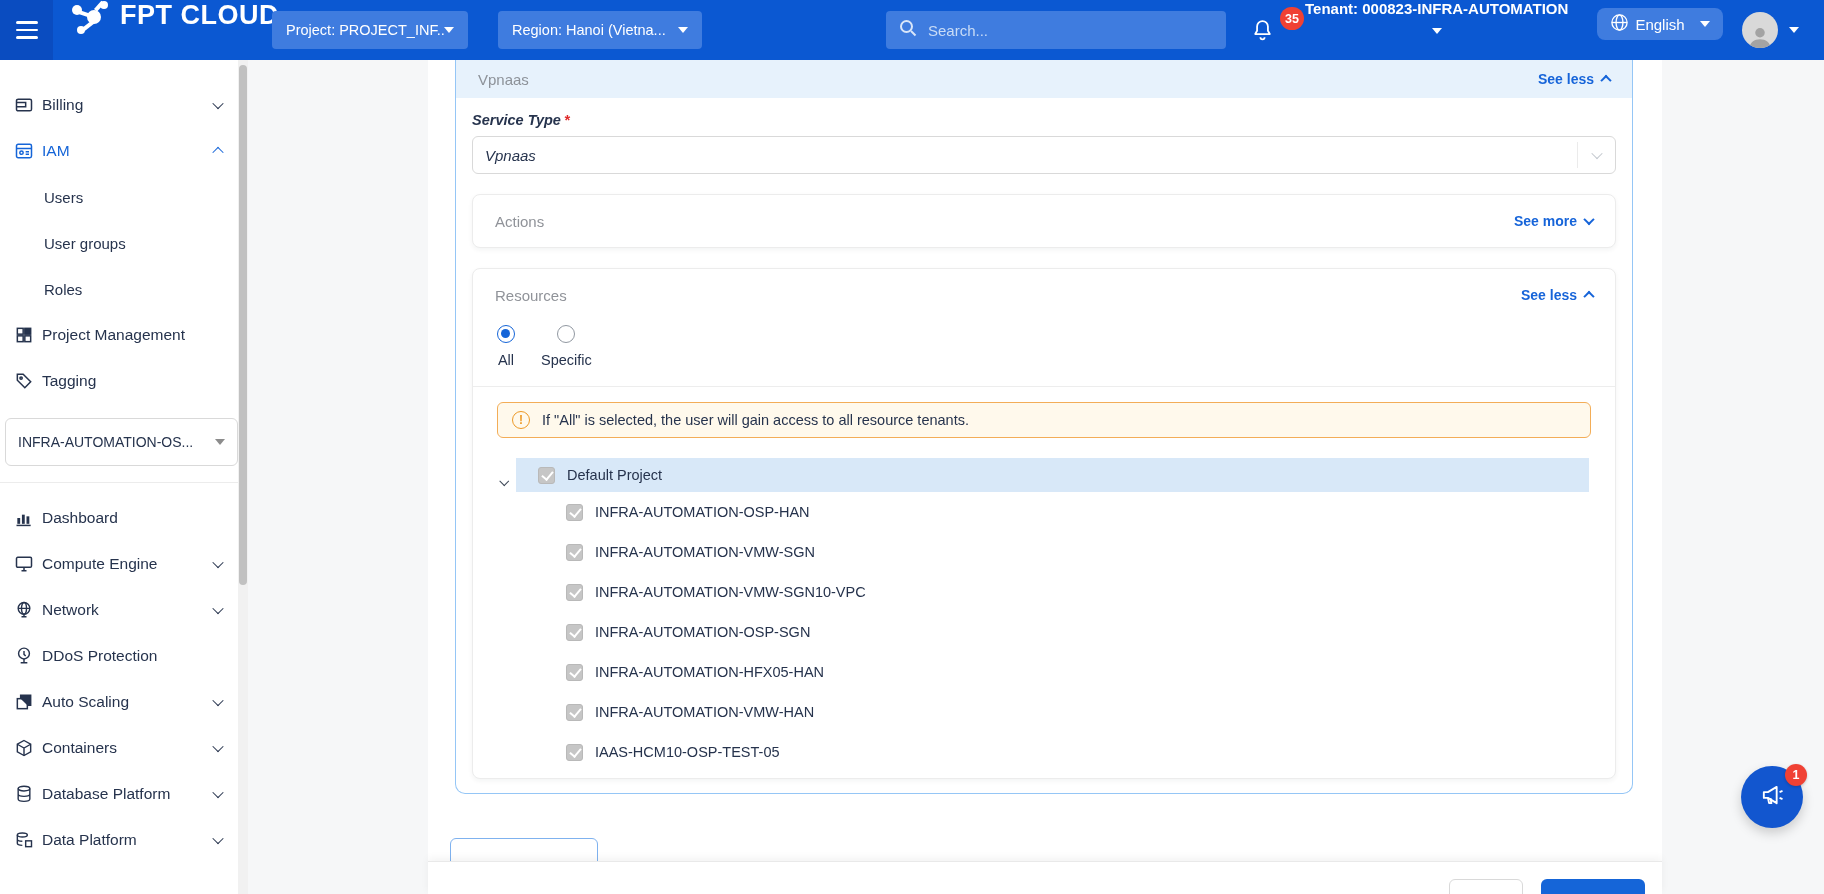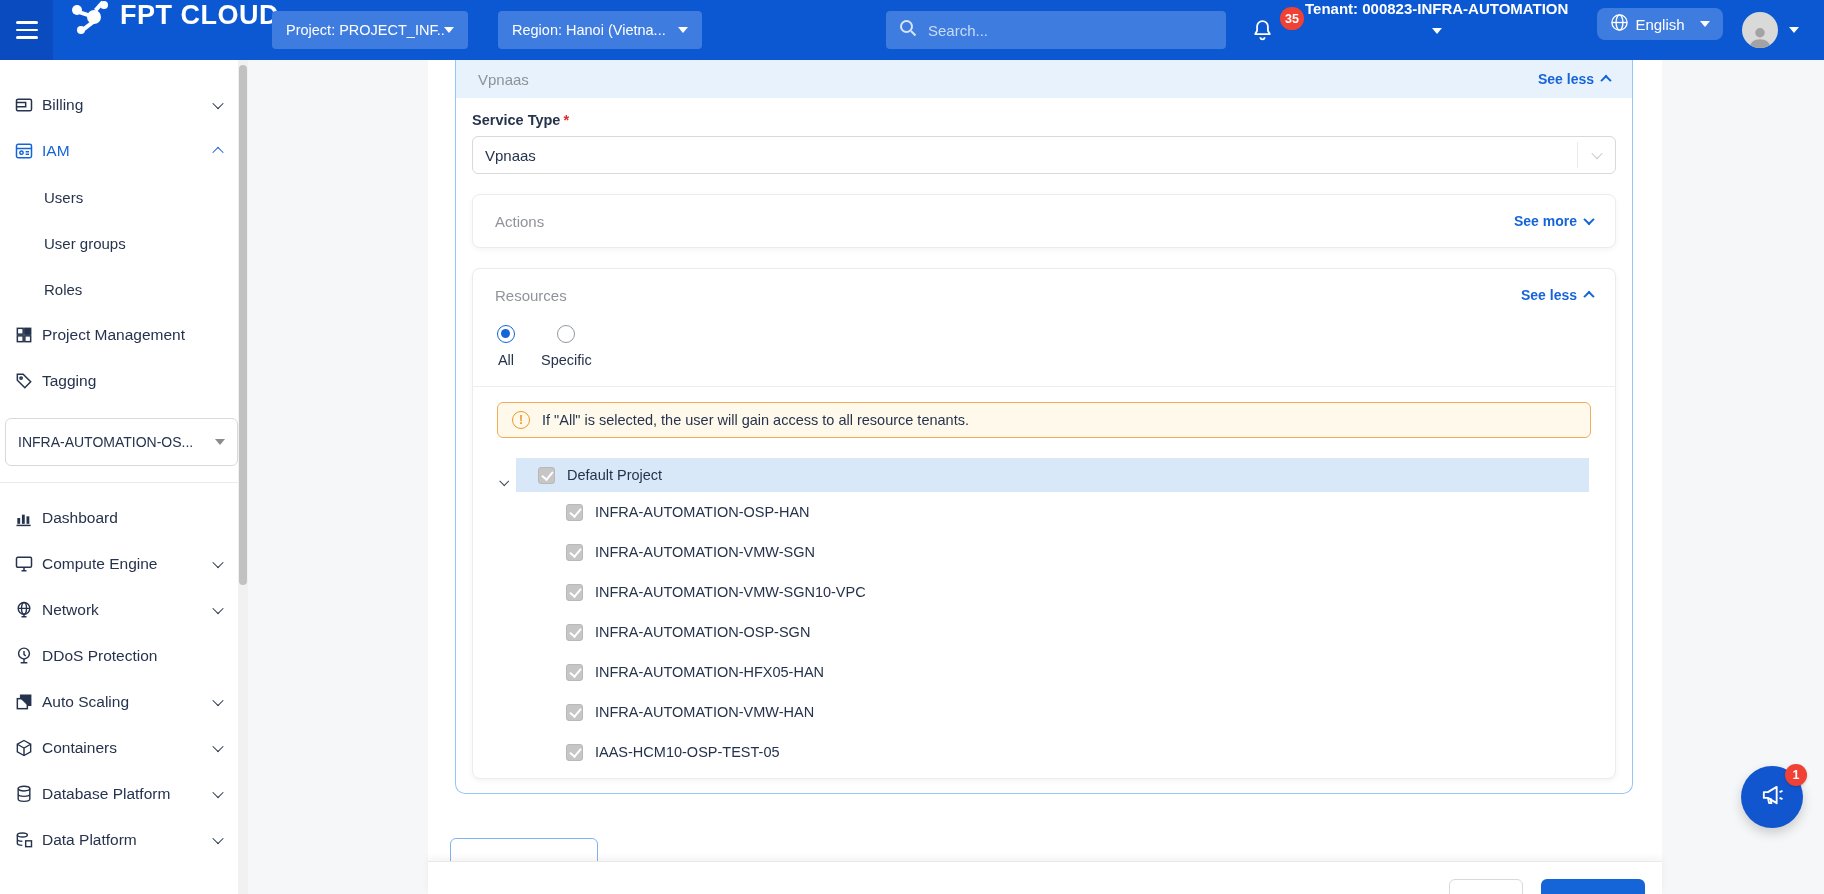--- a/index.html
+++ b/index.html
@@ -51,21 +51,21 @@
   .side-scrollbar { position:absolute; right:0; top:0; bottom:0; width:10px; background:#f1f1f1; }
   .side-thumb { position:absolute; top:5px; left:1px; width:8px; height:520px; background:#c1c1c1; border-radius:4px; }
 
   
   .panel { position:absolute; left:27px; top:0; width:1178px; border:1px solid #95c6f6; border-top:none; border-radius:0 0 10px 10px; background:#fff; padding-bottom:14px; }
   .panel-head { height:38px; background:#e7f2fc; display:flex; align-items:center; justify-content:space-between; padding:0 22px; }
   .panel-title { color:#8d9299; font-size:15px; }
   .see-toggle { color:#1664d9; font-size:14px; font-weight:600; display:flex; align-items:center; gap:8px; cursor:pointer; }
   .see-toggle .chev { border-width:2px; }
 
-  .field { padding:14px 16px 0; }
+  .field { padding:14px 16px 0;font-style:italic; }
   .field-label { font-size:14.5px; color:#26334d; font-weight:600; }
   .req { color:#e02b2b; margin-left:3px; }
   .select-input { margin-top:8px; height:38px; border:1px solid #d9d9d9; border-radius:6px; display:flex; align-items:center; padding-left:12px; font-size:15px; color:#26334d; background:#fff; cursor:pointer; }
   .select-end { margin-left:auto; width:38px; height:26px; border-left:1px solid #ebebeb; display:flex; align-items:center; justify-content:center; color:#c2c7cd; }
 
   .section-card { margin:20px 16px 0; border:1px solid #ececec; border-radius:8px; box-shadow:0 2px 5px rgba(29,35,41,.05); background:#fff; }
   .card-head { height:52px; display:flex; align-items:center; justify-content:space-between; padding:0 22px; }
   .card-title { color:#909399; font-size:15px; }
 
   .radio-row { display:flex; align-items:center; gap:26px; padding:4px 24px 18px; border-bottom:1px solid #ededed; }

